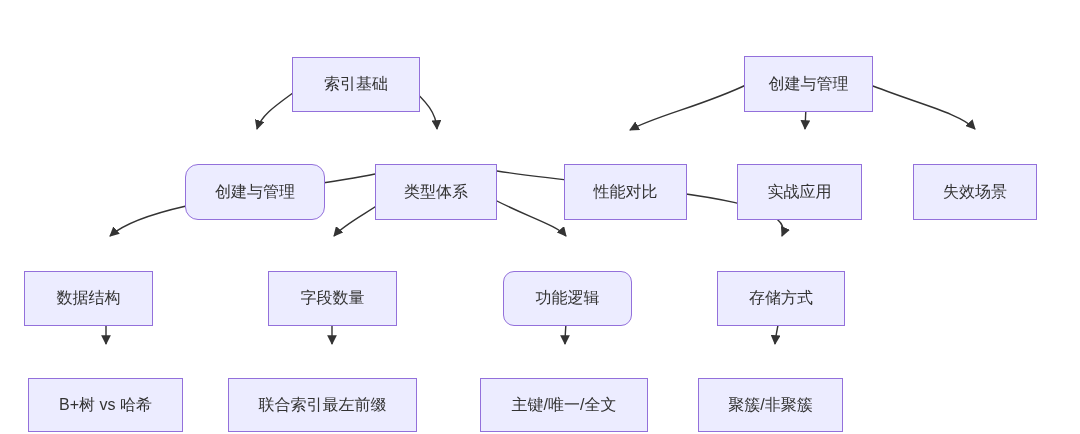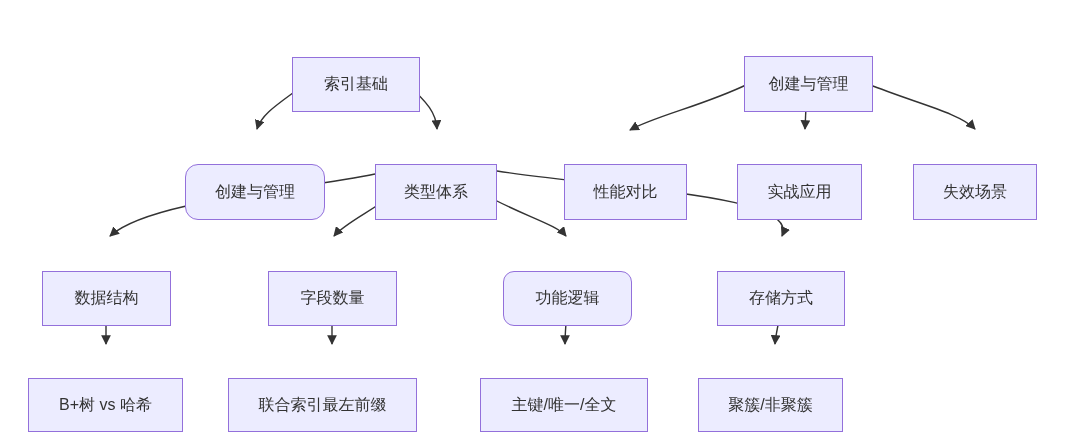--- a/index.html
+++ b/index.html
@@ -59,21 +59,21 @@
   <div class="node" style="left:185px;top:136px;width:140px;height:56px;border-radius:13px;">创建与管理</div>
 
   <div class="node" style="left:375px;top:136px;width:122px;height:56px;">类型体系</div>
 
   <div class="node" style="left:564px;top:136px;width:123px;height:56px;">性能对比</div>
 
   <div class="node" style="left:737px;top:136px;width:125px;height:56px;">实战应用</div>
 
   <div class="node" style="left:913px;top:136px;width:124px;height:56px;">失效场景</div>
 
-  <div class="node" style="left:42px;top:243px;width:129px;height:55px;">数据结构</div>
+  <div class="node" style="left:24px;top:243px;width:129px;height:55px;">数据结构</div>
 
   <div class="node" style="left:268px;top:243px;width:129px;height:55px;">字段数量</div>
 
   <div class="node" style="left:503px;top:243px;width:129px;height:55px;border-radius:11px;">功能逻辑</div>
 
   <div class="node" style="left:717px;top:243px;width:128px;height:55px;">存储方式</div>
 
   <div class="node" style="left:28px;top:350px;width:155px;height:54px;">B+树 vs 哈希</div>
 
   <div class="node" style="left:228px;top:350px;width:189px;height:54px;text-align:center;">联合索引最左前缀</div>

